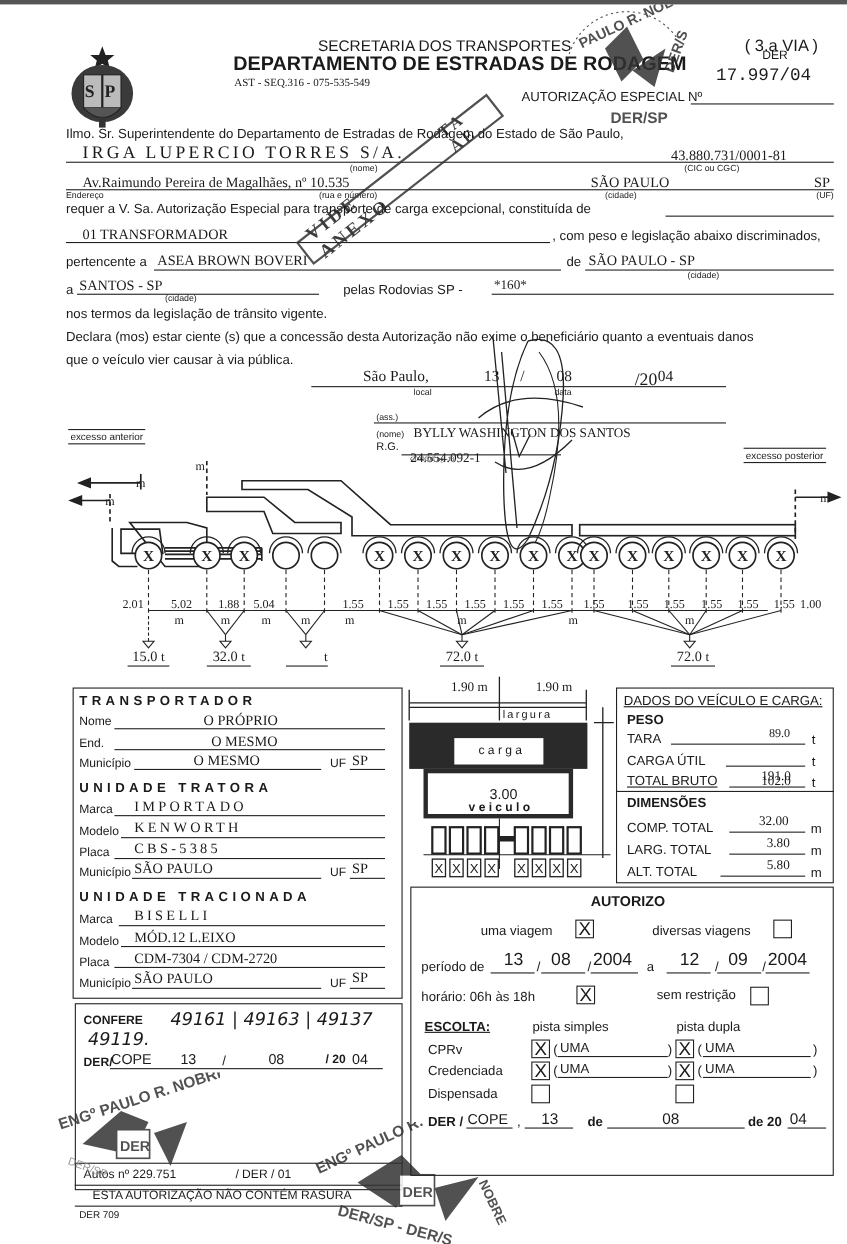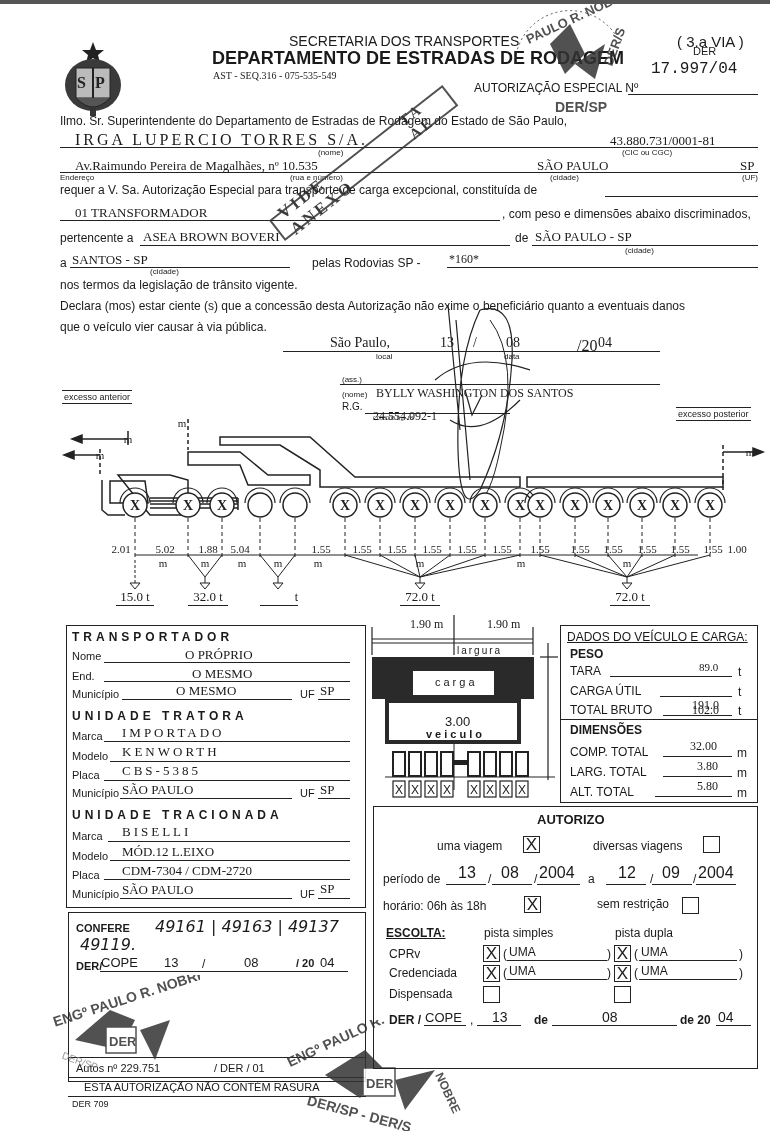--- a/index.html
+++ b/index.html
@@ -60,21 +60,21 @@
 <div class="abs small" style="left:60px;top:173px;">Endereço</div>
 <div class="abs small" style="left:290px;top:173px;">(rua e número)</div>
 <div class="abs small" style="left:550px;top:173px;">(cidade)</div>
 <div class="abs small" style="left:742px;top:173px;">(UF)</div>
 
 <div class="abs" style="left:60px;top:183px;font-size:12px;">requer a V. Sa. Autorização Especial para transporte de carga excepcional, constituída de</div>
 <div class="abs uline" style="left:605px;top:196px;width:153px;"></div>
 
 <div class="abs uline" style="left:60px;top:220px;width:440px;"></div>
 <div class="abs serif" style="left:75px;top:205px;font-size:13px;">01 TRANSFORMADOR</div>
-<div class="abs" style="left:502px;top:207px;font-size:12px;">, com peso e dimensões abaixo discriminados,</div>
+<div class="abs" style="left:502px;top:207px;font-size:12px;">, com peso e legislação abaixo discriminados,</div>
 
 <div class="abs" style="left:60px;top:231px;font-size:12px;">pertencente a</div>
 <div class="abs uline" style="left:140px;top:245px;width:370px;"></div>
 <div class="abs serif" style="left:143px;top:229px;font-size:13px;">ASEA BROWN BOVERI</div>
 <div class="abs" style="left:515px;top:231px;font-size:12px;">de</div>
 <div class="abs uline" style="left:532px;top:245px;width:226px;"></div>
 <div class="abs serif" style="left:535px;top:229px;font-size:13px;">SÃO PAULO - SP</div>
 <div class="abs small" style="left:625px;top:246px;">(cidade)</div>
 
 <div class="abs" style="left:60px;top:256px;font-size:12px;">a</div>
@@ -445,21 +445,21 @@
 <div class="abs lbl" style="left:570px;top:664px;">TARA</div>
 <div class="abs uline" style="left:610px;top:676px;width:122px;"></div>
 <div class="abs serif" style="left:699px;top:661px;font-size:11px;">89.0</div>
 <div class="abs lbl" style="left:738px;top:665px;">t</div>
 
 <div class="abs lbl" style="left:570px;top:684px;">CARGA ÚTIL</div>
 <div class="abs uline" style="left:660px;top:696px;width:72px;"></div>
 <div class="abs serif" style="left:692px;top:679px;font-size:12px;margin-top:24px;">102.0</div>
 <div class="abs lbl" style="left:738px;top:685px;">t</div>
 
-<div class="abs lbl" style="left:570px;top:703px;">TOTAL BRUTO</div>
+<div class="abs lbl" style="left:570px;top:703px;text-decoration:underline;">TOTAL BRUTO</div>
 <div class="abs uline" style="left:663px;top:715px;width:69px;"></div>
 <div class="abs serif" style="left:692px;top:698px;font-size:12px;">191.0</div>
 <div class="abs lbl" style="left:738px;top:704px;">t</div>
 
 <div class="abs" style="left:560px;top:719px;width:198px;border-top:1.5px solid #222;"></div>
 <div class="abs" style="left:570px;top:723px;font-size:12px;font-weight:bold;">DIMENSÕES</div>
 
 <div class="abs lbl" style="left:570px;top:745px;">COMP. TOTAL</div>
 <div class="abs uline" style="left:663px;top:756px;width:69px;"></div>
 <div class="abs serif" style="left:690px;top:739px;font-size:12px;">32.00</div>

